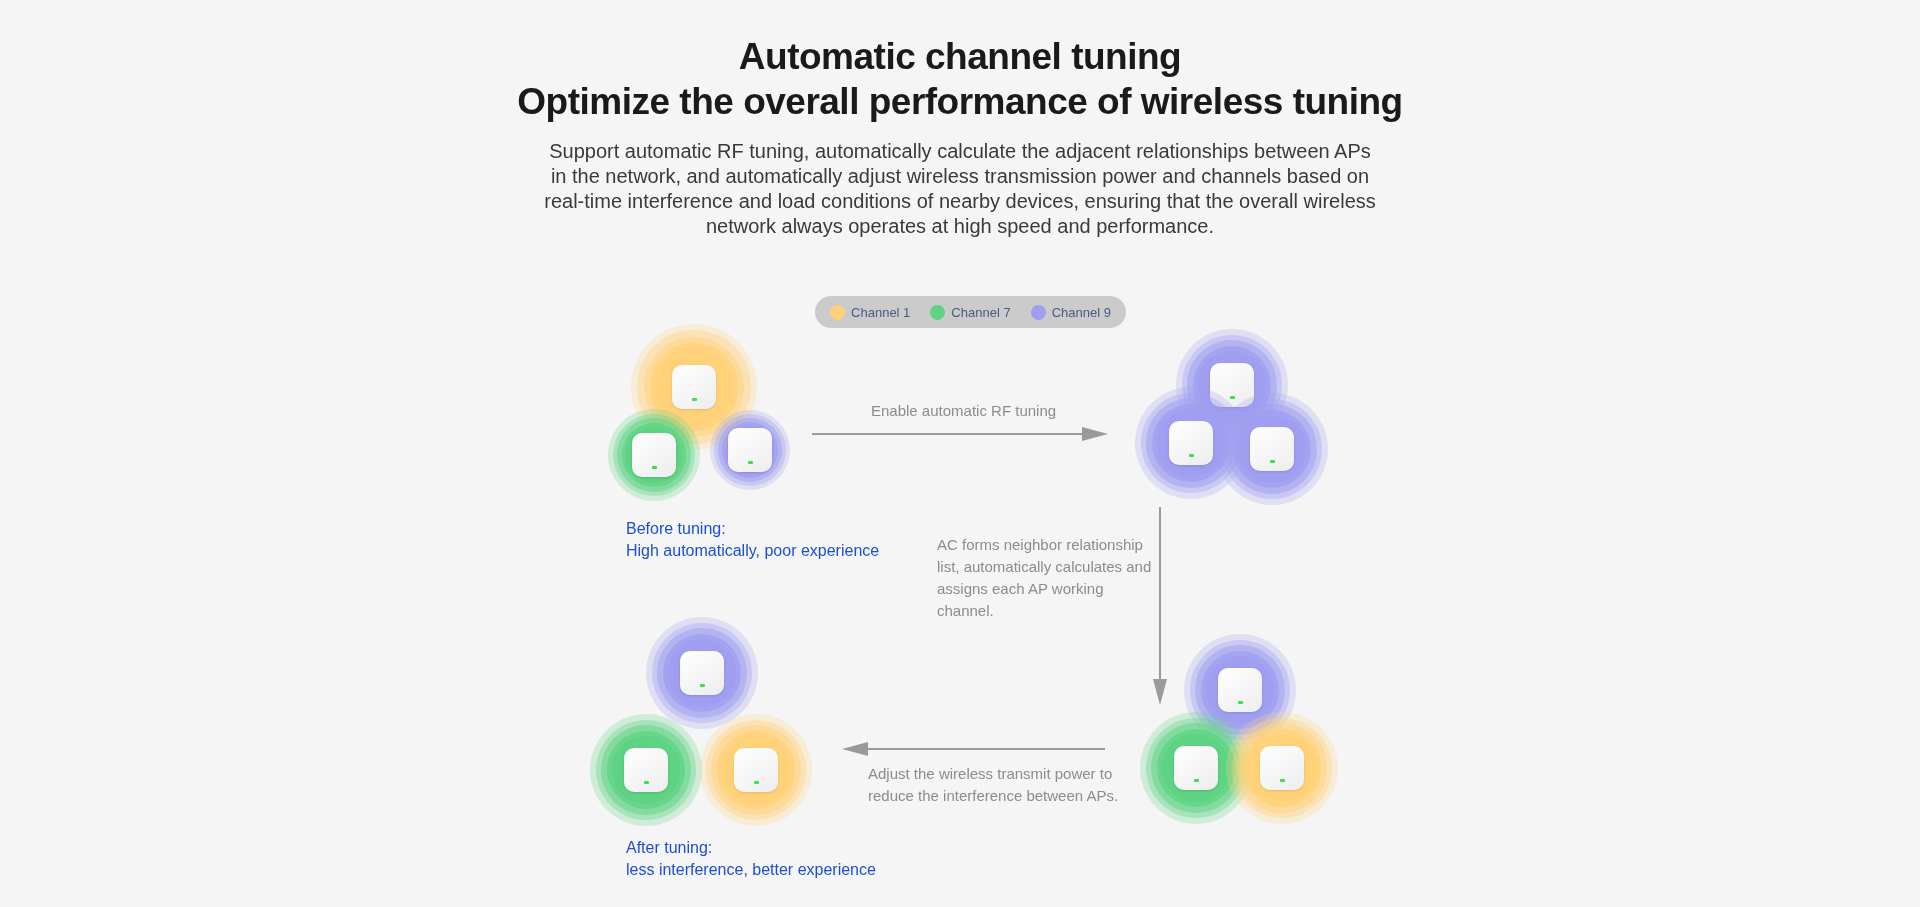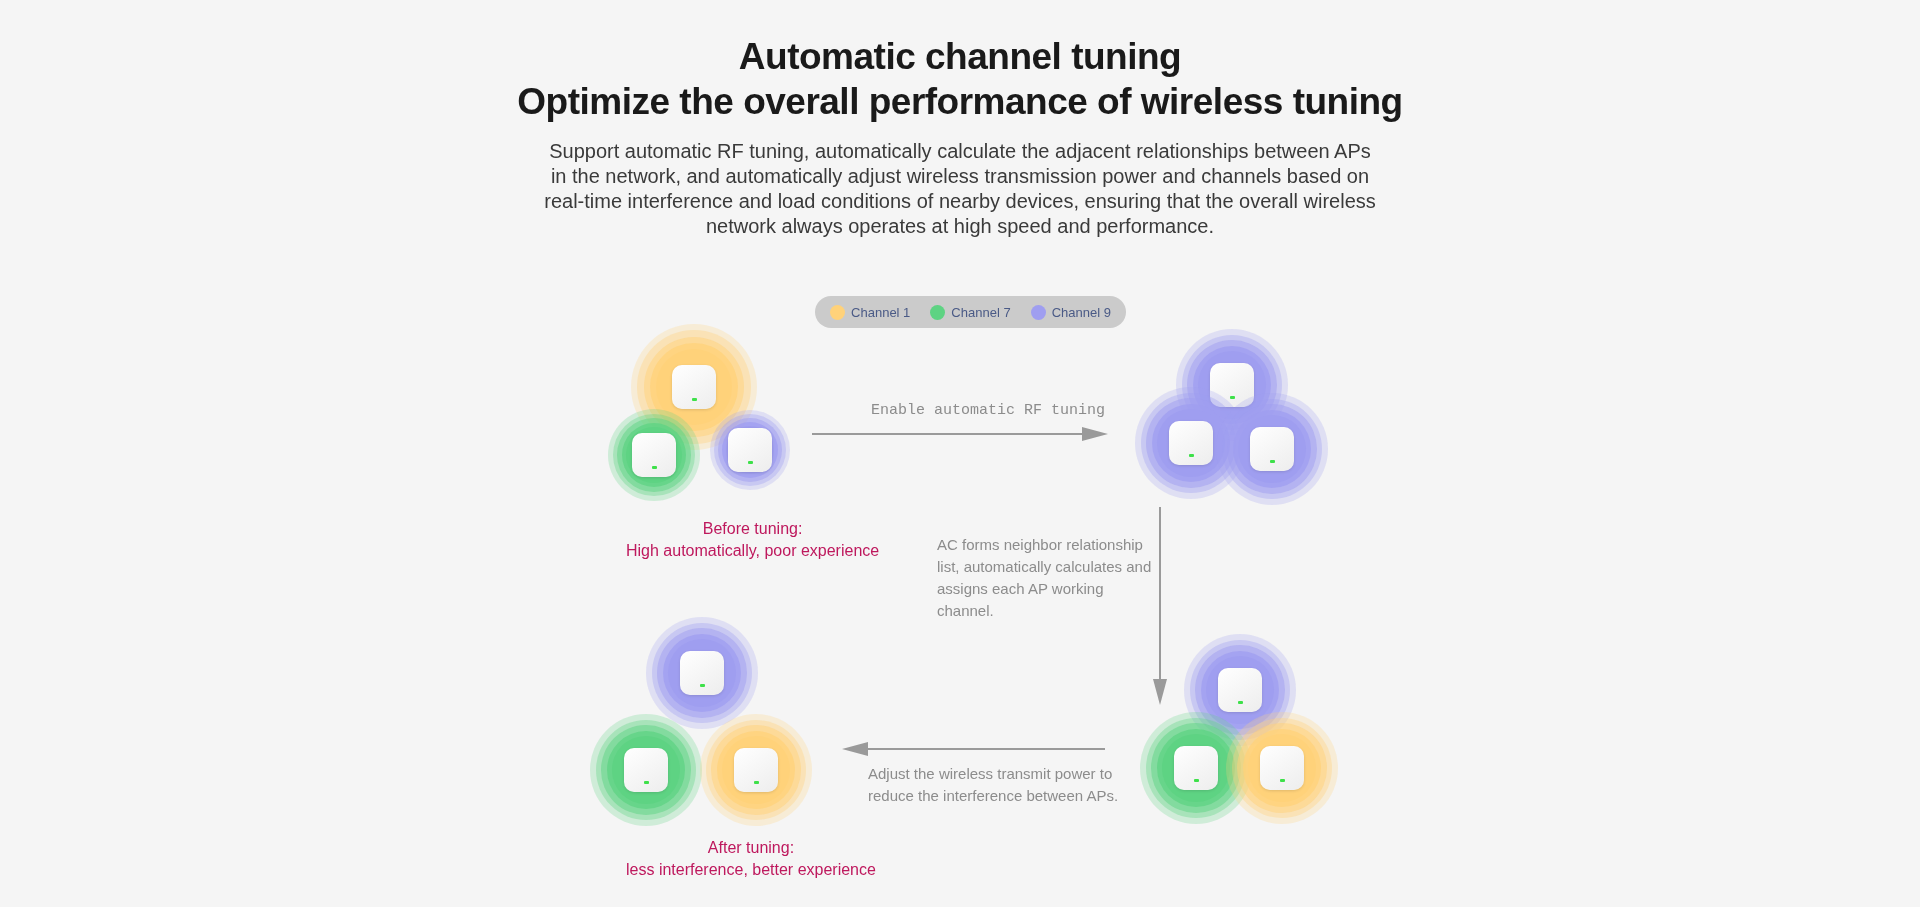--- a/index.html
+++ b/index.html
@@ -35,23 +35,22 @@
     }
     .ap .ring { position: absolute; border-radius: 50%; }
     .ap .device {
       position: absolute; background: linear-gradient(145deg, #ffffff, #ededed);
       border-radius: 10px; box-shadow: 0 1px 3px rgba(0,0,0,0.12);
     }
     .ap .led {
       position: absolute; width: 5px; height: 3px; background: #3ee04a; border-radius: 1px;
     }
     .caption {
-      position: absolute; color: #be185d; font-size: 16px; line-height: 22px;
-      font-family: "Liberation Sans", sans-serif;
-      text-align: center;
+      position: absolute; color: #1d4ed8; font-size: 16px; line-height: 22px;
+      font-family: "Liberation Sans", sans-serif;
     }
     .note {
       position: absolute; color: #8c8c8c; font-size: 15px; line-height: 22px;
       font-family: "Liberation Sans", sans-serif;
     }
     svg.arrow { position: absolute; overflow: visible; }
   </style>
 </head>
 <body>
 
@@ -200,21 +199,21 @@
       <div class="device" style="left: 34px; top: 34px; width: 44px; height: 44px;">
         <div class="led" style="left: 20px; top: 33px; background: rgb(62, 224, 74);"></div>
       </div>
     </div>
   </div>
 
 <svg class="arrow" style="left:812px;top:426px" width="300" height="16">
   <line x1="0" y1="8" x2="272" y2="8" stroke="#9a9a9a" stroke-width="2"></line>
   <polygon points="296,8 270,1 270,15" fill="#9a9a9a"></polygon>
 </svg>
-<div class="note" style="left:871px;top:400px;font-family:Liberation Mono, monospace;">Enable automatic RF tuning</div>
+<div class="note" style="left:871px;top:400px;">Enable automatic RF tuning</div>
 
 <svg class="arrow" style="left:1152px;top:507px" width="16" height="200">
   <line x1="8" y1="0" x2="8" y2="175" stroke="#9a9a9a" stroke-width="2"></line>
   <polygon points="8,198 1,172 15,172" fill="#9a9a9a"></polygon>
 </svg>
 <div class="note" style="left:937px;top:534px;width:220px;">AC forms neighbor relationship list, automatically calculates and assigns each AP working channel.</div>
 
 <svg class="arrow" style="left:840px;top:741px" width="266" height="16">
   <line x1="26" y1="8" x2="265" y2="8" stroke="#9a9a9a" stroke-width="2"></line>
   <polygon points="2,8 28,1 28,15" fill="#9a9a9a"></polygon>

